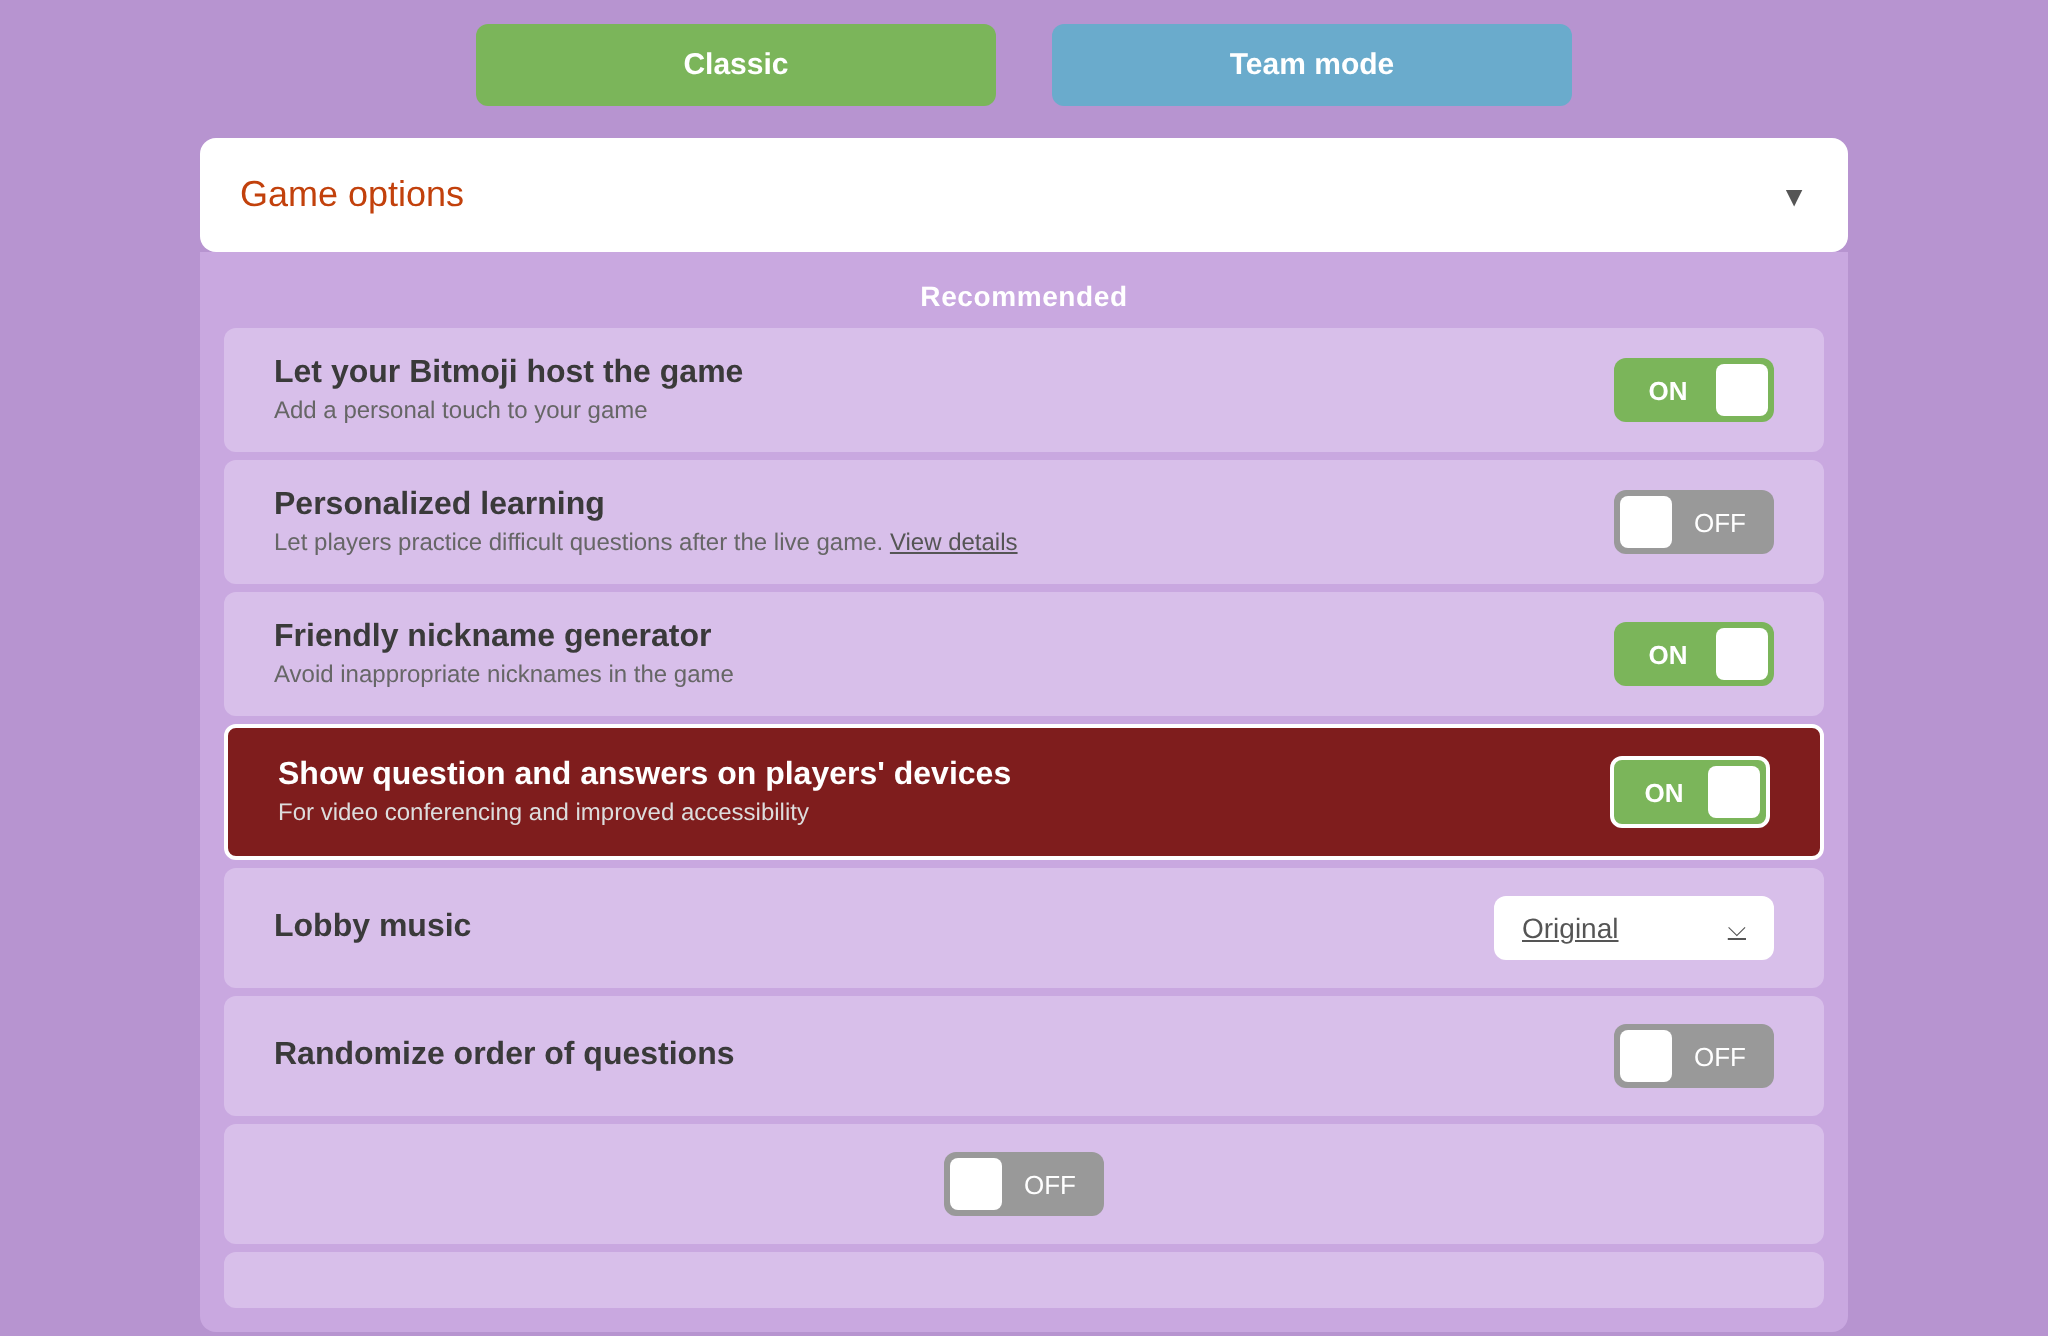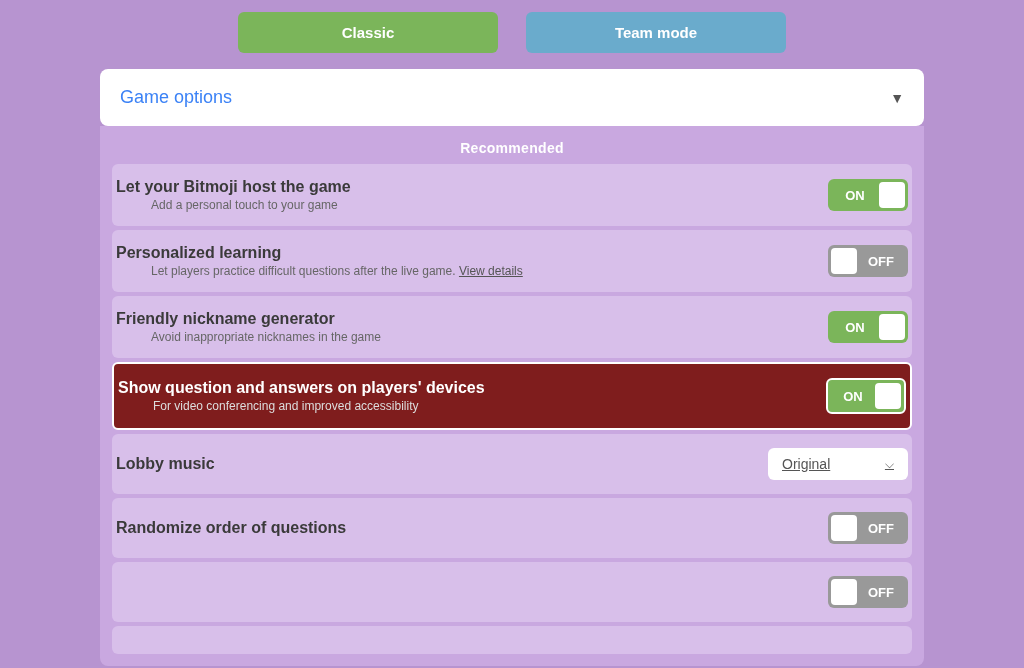--- a/index.html
+++ b/index.html
@@ -54,21 +54,21 @@
       padding: 18px 20px;
       display: flex;
       justify-content: space-between;
       align-items: center;
       cursor: pointer;
       margin-bottom: 0;
     }
     .game-options-header-title {
       font-size: 18px;
       font-weight: 500;
-      color: #3b82f6;
+      color: #c2410c;
     }
     .dropdown-arrow {
       color: #555;
       font-size: 14px;
     }
     
     .options-panel {
       width: 100%;
       background-color: #c9a8e0;
       border-radius: 0 0 8px 8px;
@@ -81,23 +81,23 @@
       font-size: 14px;
       font-weight: 700;
       color: white;
       letter-spacing: 0.3px;
     }
     
     .option-row {
       background-color: #d8bfea;
       margin: 0 12px 4px 12px;
       border-radius: 6px;
-      padding: 14px 4px;
-      display: flex;
-      justify-content: flex-end;
+      padding: 14px 25px;
+      display: flex;
+      justify-content: center;
       align-items: center;
     }
     .option-row.highlighted {
       background-color: #7f1d1d;
       border: 2px solid white;
     }
     .option-row-left {
       flex: 1;
     }
     .option-title {
@@ -105,21 +105,20 @@
       font-weight: 600;
       color: #3a3a3a;
     }
     .option-row.highlighted .option-title {
       color: white;
     }
     .option-subtitle {
       font-size: 12px;
       color: #666;
       margin-top: 2px;
-      margin-left: 35px;
     }
     .option-row.highlighted .option-subtitle {
       color: #ddd;
     }
     .option-subtitle a {
       color: #555;
     }
     
     .toggle-on-state {
       display: flex;
@@ -159,21 +158,21 @@
       width: 26px;
       height: 26px;
       background-color: white;
       border-radius: 4px;
       flex-shrink: 0;
     }
     .toggle-off-state .t-label {
       flex: 1;
       text-align: center;
       font-size: 13px;
-      font-weight: 700;
+      font-weight: 400;
       color: white;
       padding: 0 4px;
     }
     
     .toggle-on-highlighted {
       display: flex;
       align-items: center;
       background-color: #7bb55a;
       border-radius: 6px;
       border: 2px solid white;

